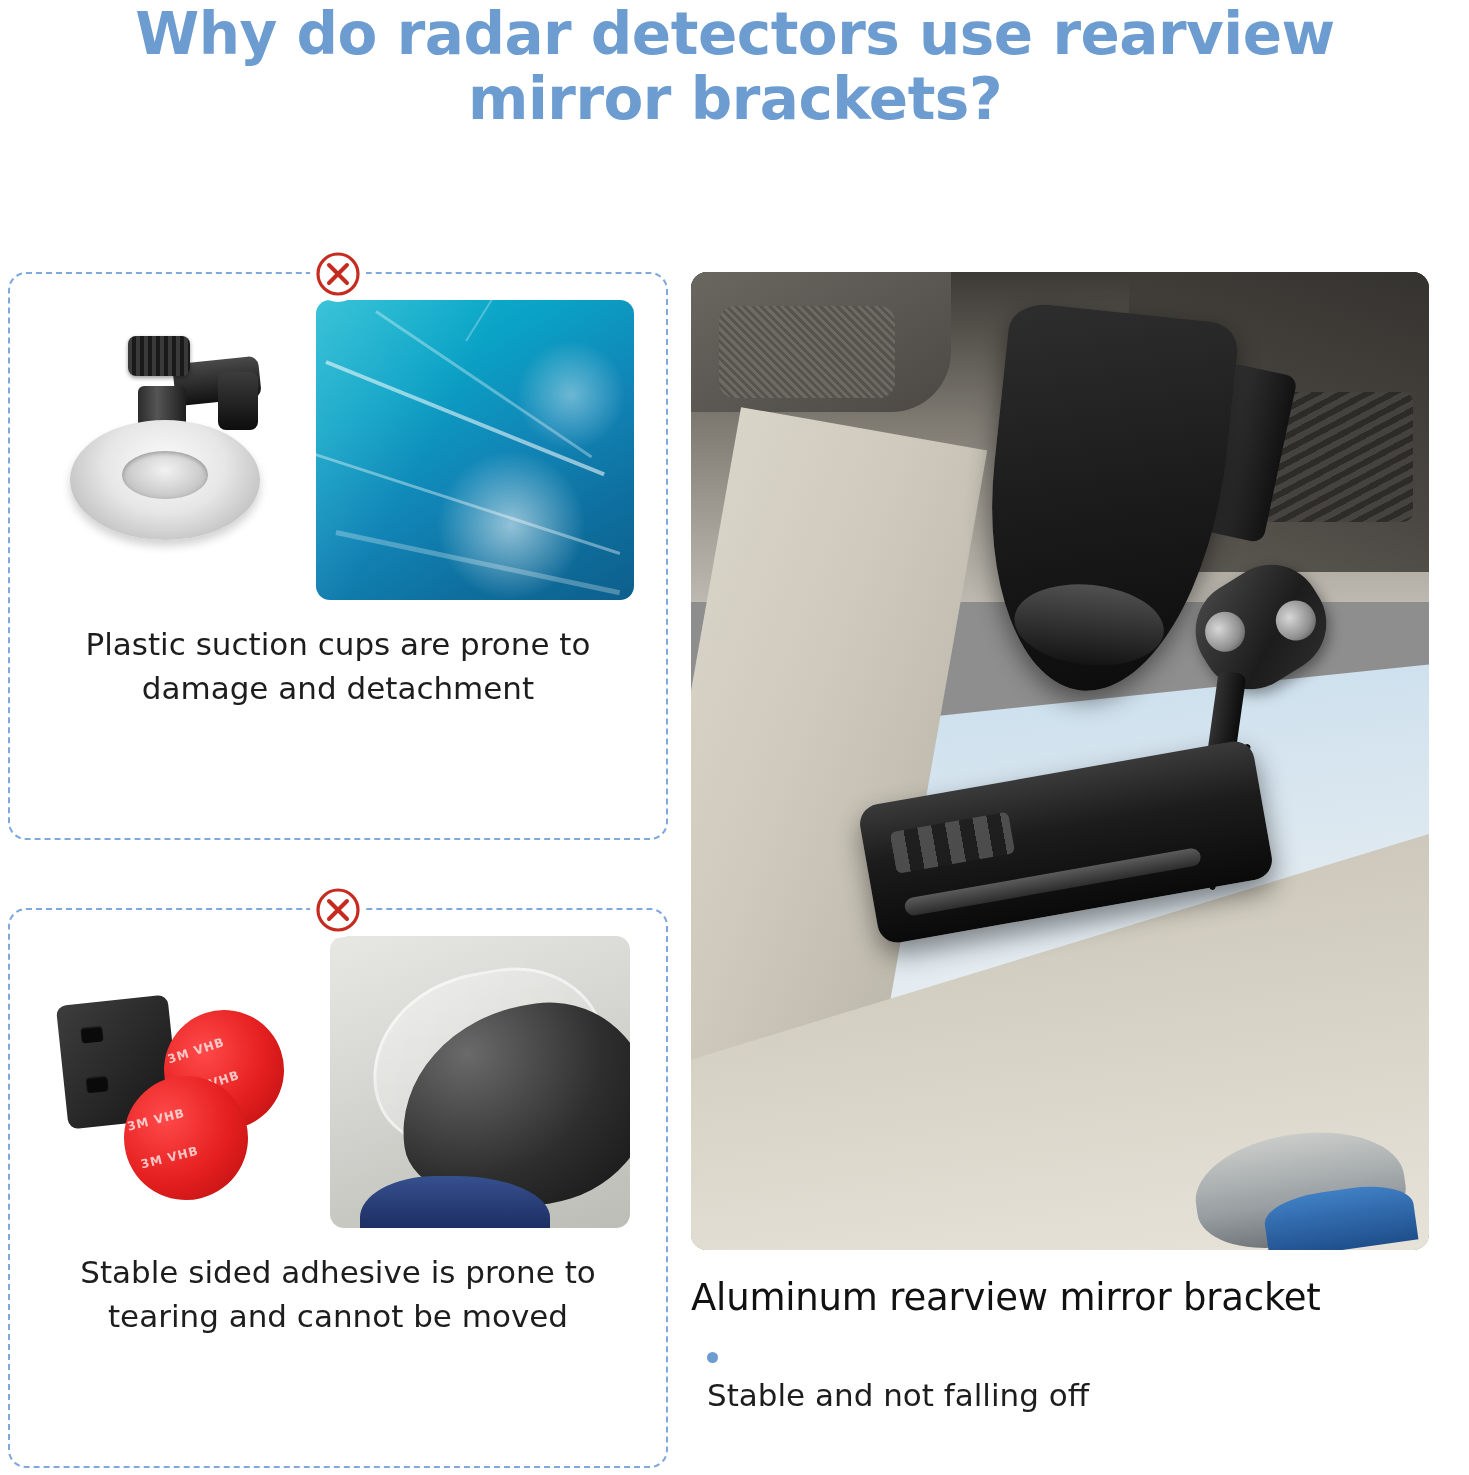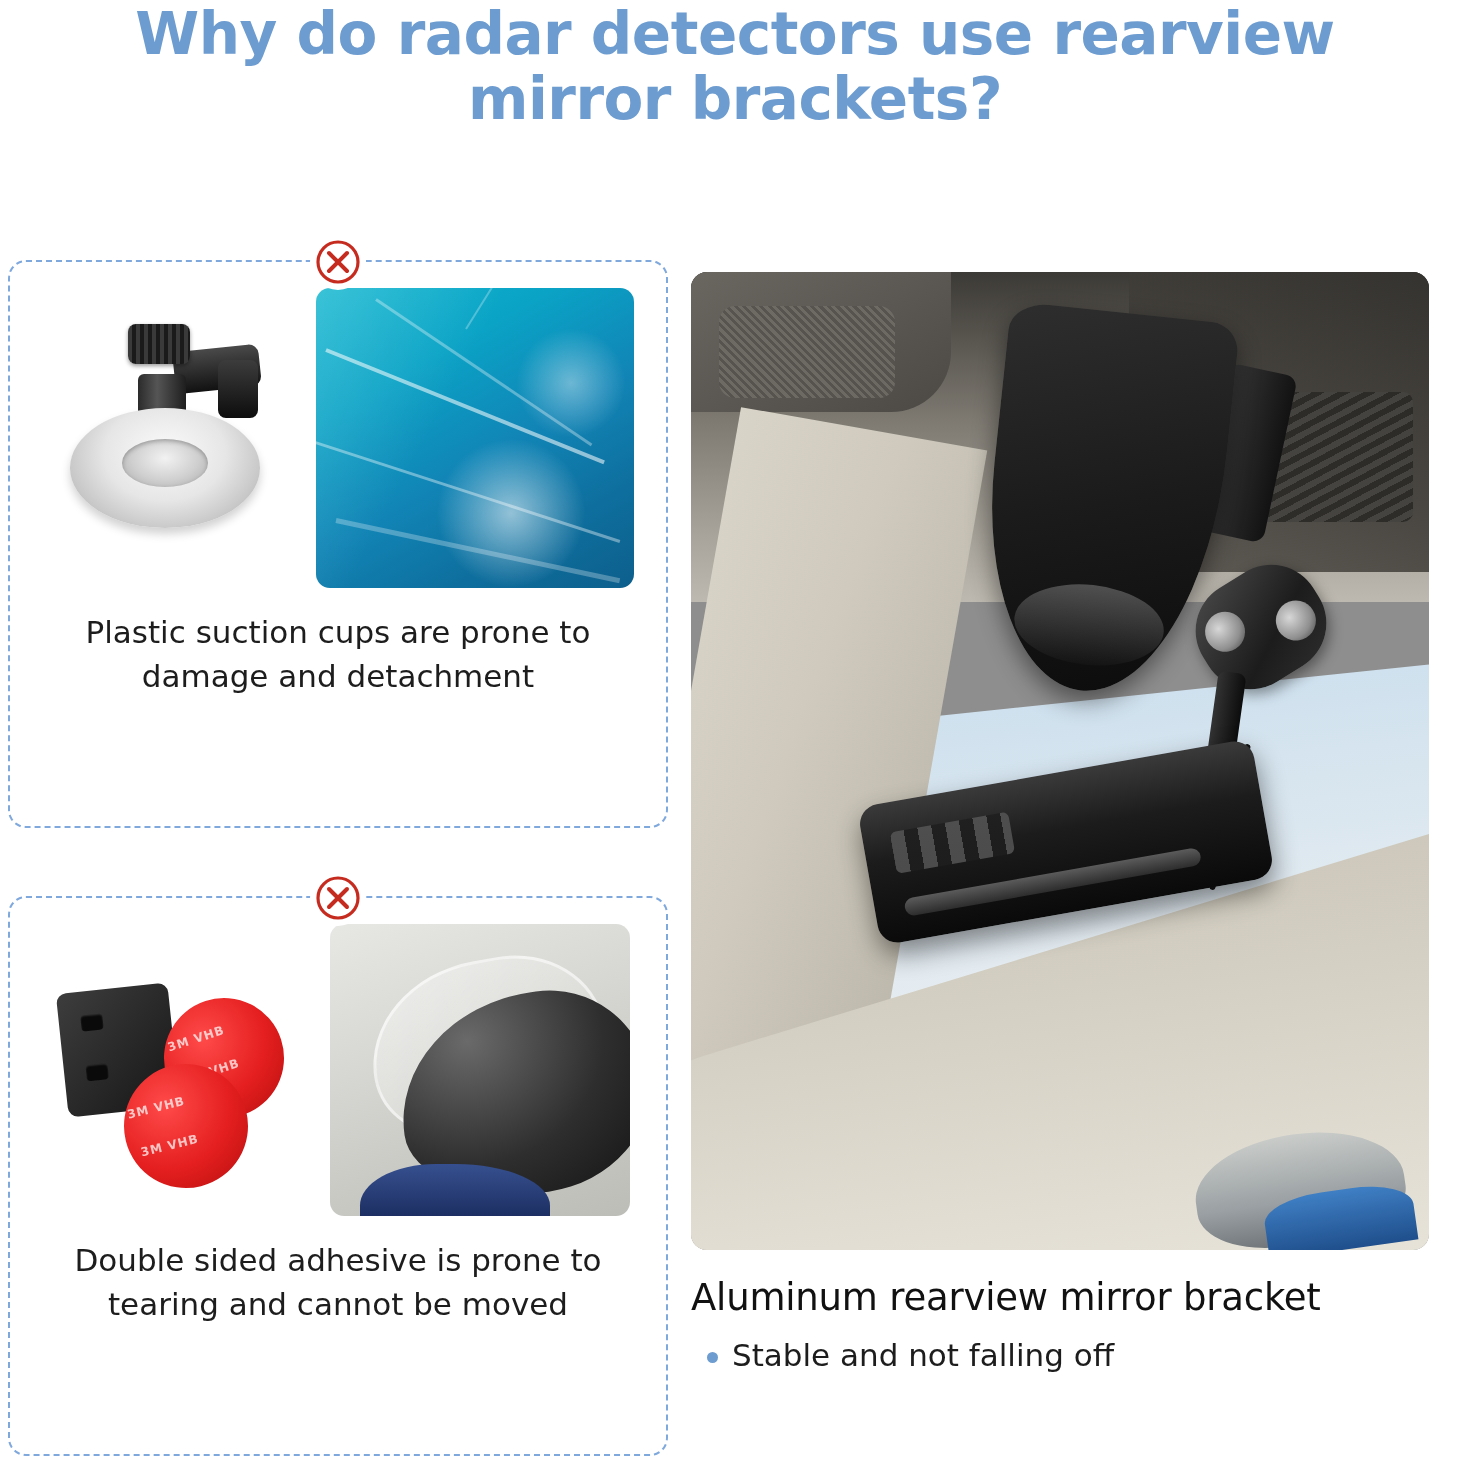--- a/index.html
+++ b/index.html
@@ -35,21 +35,21 @@
     font-weight: bold;
     font-size: 58px;
     line-height: 1.12;
     letter-spacing: -0.5px;
   }
 
   
   .left-col {
     position: absolute;
     left: 8px;
-    top: 260px;
+    top: 272px;
     width: 660px;
   }
 
   .con-card {
     position: relative;
     border: 2px dashed #7fa8dd;
     border-radius: 18px;
     background: #ffffff;
     box-sizing: border-box;
     padding: 26px 18px 18px 18px;
@@ -470,20 +470,21 @@
     padding-left: 16px;
   }
   .bullet {
     display: flex;
     align-items: flex-start;
     gap: 14px;
     margin-bottom: 18px;
     font-size: 31px;
     color: #1d1d1d;
     font-family: "DejaVu Sans", sans-serif;
+    flex-direction: column;
   }
   .dot {
     width: 11px;
     height: 11px;
     border-radius: 50%;
     background: #6d9cd0;
     margin-top: 15px;
     flex: none;
   }
 </style>
@@ -550,21 +551,21 @@
           </div>
         </div>
 
         <div class="photo ph-film">
           <div class="film-peel"></div>
           <div class="film-dark"></div>
           <div class="film-blue"></div>
         </div>
       </div>
 
-      <div class="cap">Double sided adhesive is prone to tearing and cannot be moved</div>
+      <div class="cap">Stable sided adhesive is prone to tearing and cannot be moved</div>
     </div>
   </div>
 
   <div class="right-col">
     <div class="hero">
       <div class="hero-headliner"></div>
       <div class="hero-ceiling-panel"></div>
       <div class="hero-speaker"></div>
       <div class="hero-right-panel"></div>
       <div class="hero-vent"></div>

